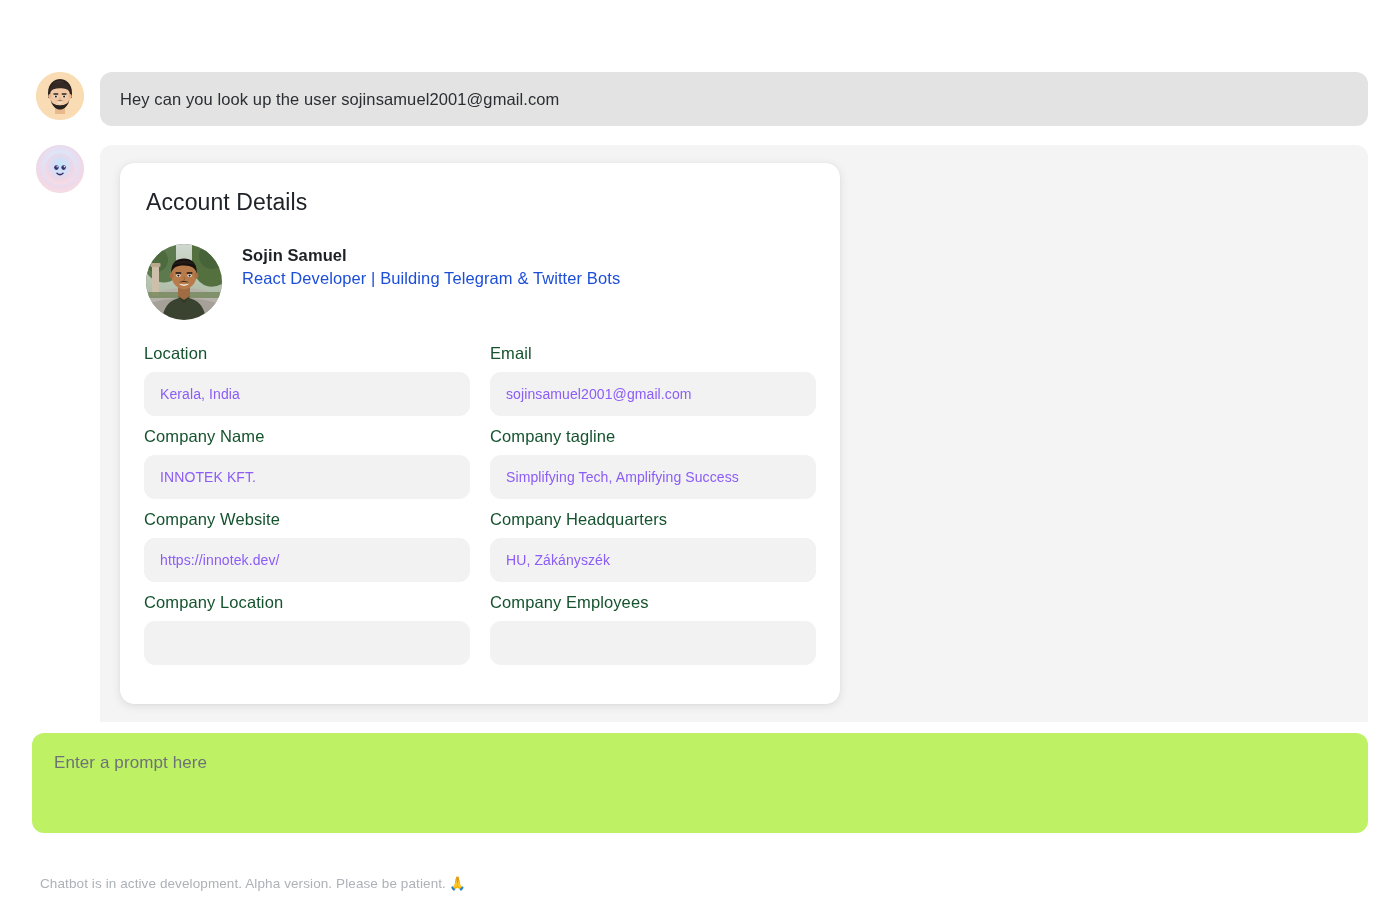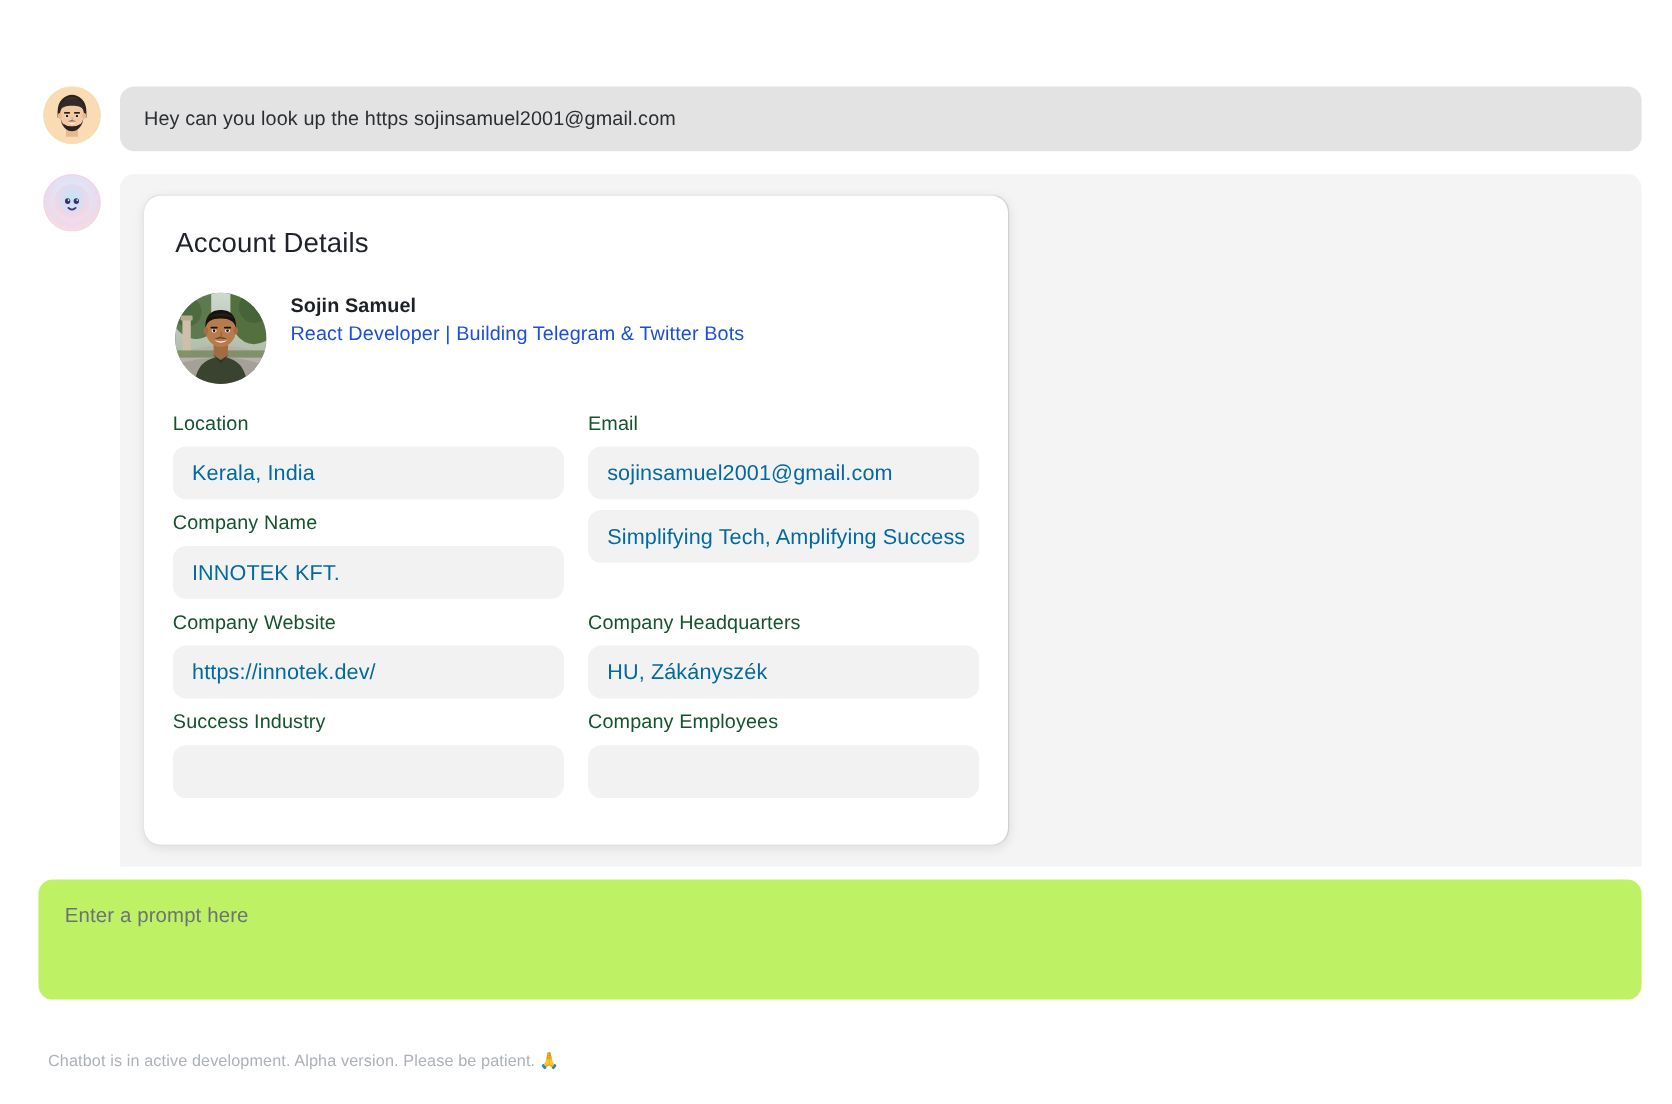--- a/index.html
+++ b/index.html
@@ -170,22 +170,22 @@
     white-space: nowrap;
   }
 
   .field-value {
     height: 44px;
     background: #f2f2f2;
     border-radius: 11px;
     display: flex;
     align-items: center;
     padding: 0 16px;
-    font-size: 18px;
-    color: #0369a1;
+    font-size: 14px;
+    color: #8b5cf6;
     letter-spacing: .1px;
     white-space: nowrap;
     overflow: hidden;
     margin-bottom: 9px;
     text-align: right;
   }
 
   .field-value.overflow-clip { overflow: visible; }
 
   
@@ -250,21 +250,21 @@
           <path d="M24 26 q1 2 -0.6 2.5" stroke="#d9a97f" stroke-width="1" fill="none" stroke-linecap="round"></path>
 
           <path d="M14.6 26.8 C15.2 33.6 19 36.6 24 36.6 C29 36.6 32.8 33.6 33.4 26.8 C32.6 31.8 29.2 33.4 24 33.4 C18.8 33.4 15.4 31.8 14.6 26.8 Z" fill="#2b2320"></path>
           <path d="M17.6 31.4 C19.6 34.4 28.4 34.4 30.4 31.4 C30.9 35 28 37.4 24 37.4 C20 37.4 17.1 35 17.6 31.4 Z" fill="#2b2320"></path>
 
           <path d="M20.6 30 q3.4 2.9 6.8 0 q-3.4 1.3 -6.8 0 z" fill="#ffffff"></path>
 
           <path d="M20.3 29.1 q3.7 -1.3 7.4 0 q-3.7 -0.3 -7.4 0 z" fill="#2b2320"></path>
         </svg>
       </div>
-      <div class="bubble-user">Hey can you look up the https sojinsamuel2001@gmail.com</div>
+      <div class="bubble-user">Hey can you look up the user sojinsamuel2001@gmail.com</div>
     </div>
 
     <div class="msg-row bot">
       <div class="avatar bot-avatar">
         <svg class="bot-face" viewBox="0 0 48 48">
           <defs>
             <radialGradient id="blobg" cx="50%" cy="40%" r="62%">
               <stop offset="0%" stop-color="#bfe6fb"></stop>
               <stop offset="42%" stop-color="#d6def5"></stop>
               <stop offset="72%" stop-color="#efd7e6"></stop>
@@ -361,35 +361,36 @@
               <div class="field-label">Email</div>
               <div class="field-value">sojinsamuel2001@gmail.com</div>
             </div>
 
             <div class="field">
               <div class="field-label">Company Name</div>
               <div class="field-value">INNOTEK KFT.</div>
             </div>
 
             <div class="field">
+              <div class="field-label">Company tagline</div>
               <div class="field-value overflow-clip">Simplifying Tech, Amplifying Success</div>
             </div>
 
             <div class="field">
               <div class="field-label">Company Website</div>
               <div class="field-value">https://innotek.dev/</div>
             </div>
 
             <div class="field">
               <div class="field-label">Company Headquarters</div>
               <div class="field-value">HU, Zákányszék</div>
             </div>
 
             <div class="field">
-              <div class="field-label">Success Industry</div>
+              <div class="field-label">Company Location</div>
               <div class="field-value"></div>
             </div>
 
             <div class="field">
               <div class="field-label">Company Employees</div>
               <div class="field-value"></div>
             </div>
 
           </div>
         </div>

